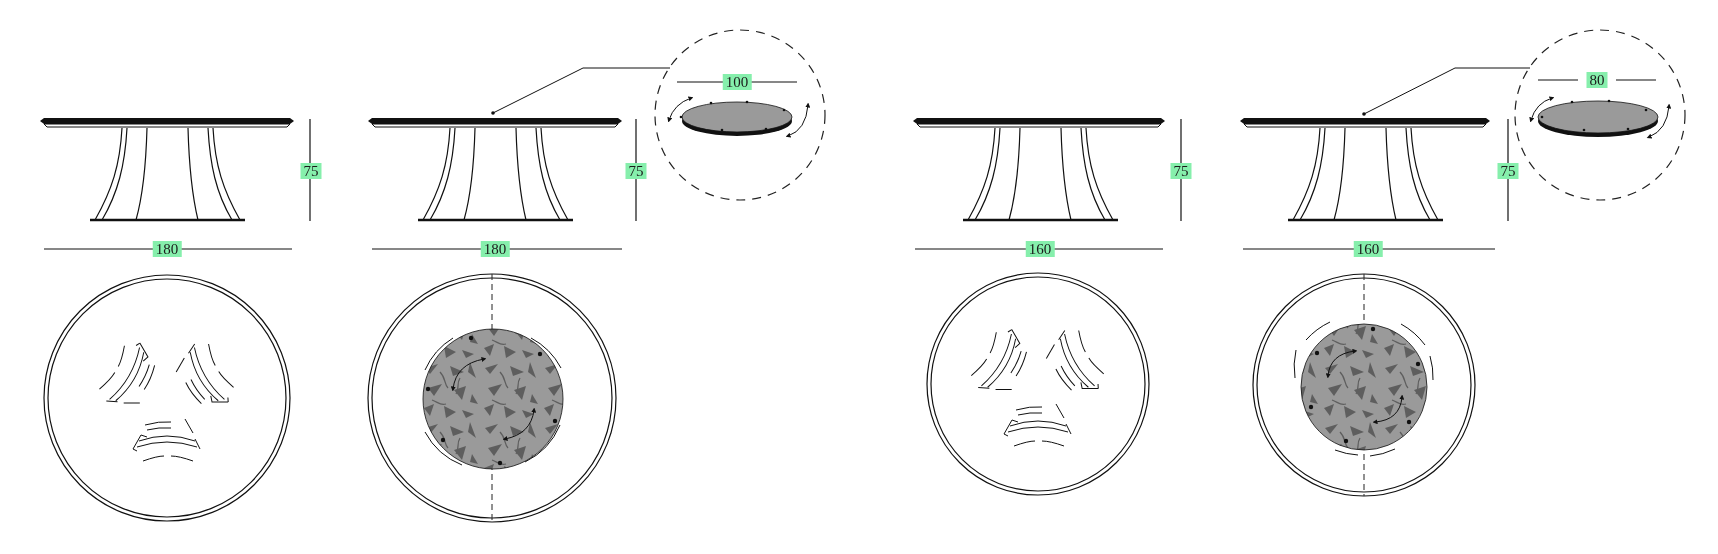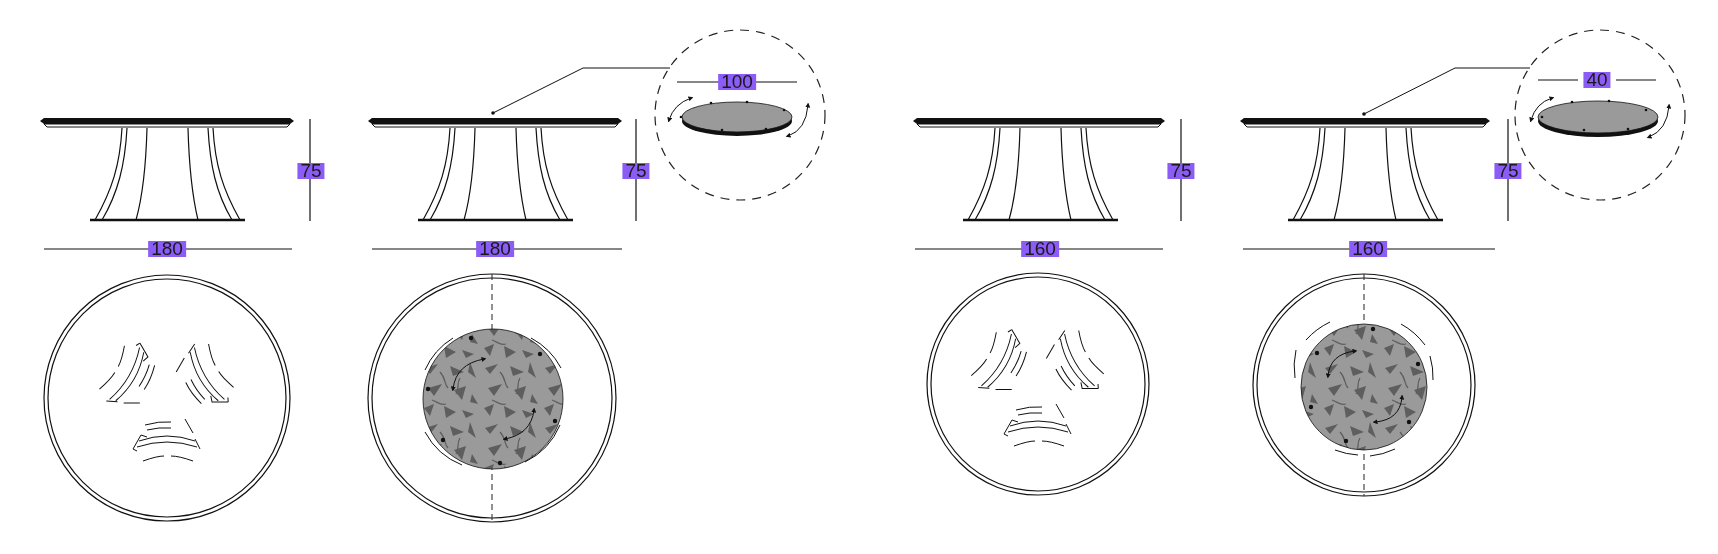--- a/index.html
+++ b/index.html
@@ -1,23 +1,23 @@
 <!DOCTYPE html>
 <html><head>
 <meta charset="utf-8">
 <style>
   html, body { margin: 0; padding: 0; background: #ffffff; }
   body { width: 1718px; height: 554px; overflow: hidden; position: relative; }
   svg { position: absolute; left: 0; top: 0; }
   .dim-label {
     position: absolute;
-    font-family: Liberation Sans, sans-serif;
-    font-size: 19px;
+    font-family: Liberation Serif, serif;
+    font-size: 15px;
     color: #1a1a1a;
-    background: #8b5cf6;
+    background: #86efac;
     padding: 0 3px;
     line-height: 16px;
     transform: translate(-50%, -50%);
     white-space: nowrap;
   }
   .ln { stroke: #111; fill: none; stroke-width: 1.2; }
   .thin { stroke: #111; fill: none; stroke-width: 1; }
   .top-slab { fill: #111; }
   .dash { stroke: #222; fill: none; stroke-width: 1.2; stroke-dasharray: 9 7; }
   .dash-axis { stroke: #222; fill: none; stroke-width: 1; stroke-dasharray: 6 4; }
@@ -218,13 +218,13 @@
 
 <span class="dim-label" style="left:495px; top:249px;">180</span>
 <span class="dim-label" style="left:636px; top:171px;">75</span>
 <span class="dim-label" style="left:737px; top:82px;">100</span>
 
 <span class="dim-label" style="left:1040px; top:249px;">160</span>
 <span class="dim-label" style="left:1181px; top:171px;">75</span>
 
 <span class="dim-label" style="left:1368px; top:249px;">160</span>
 <span class="dim-label" style="left:1508px; top:171px;">75</span>
-<span class="dim-label" style="left:1597px; top:80px;">40</span>
+<span class="dim-label" style="left:1597px; top:80px;">80</span>
 
 </body></html>

